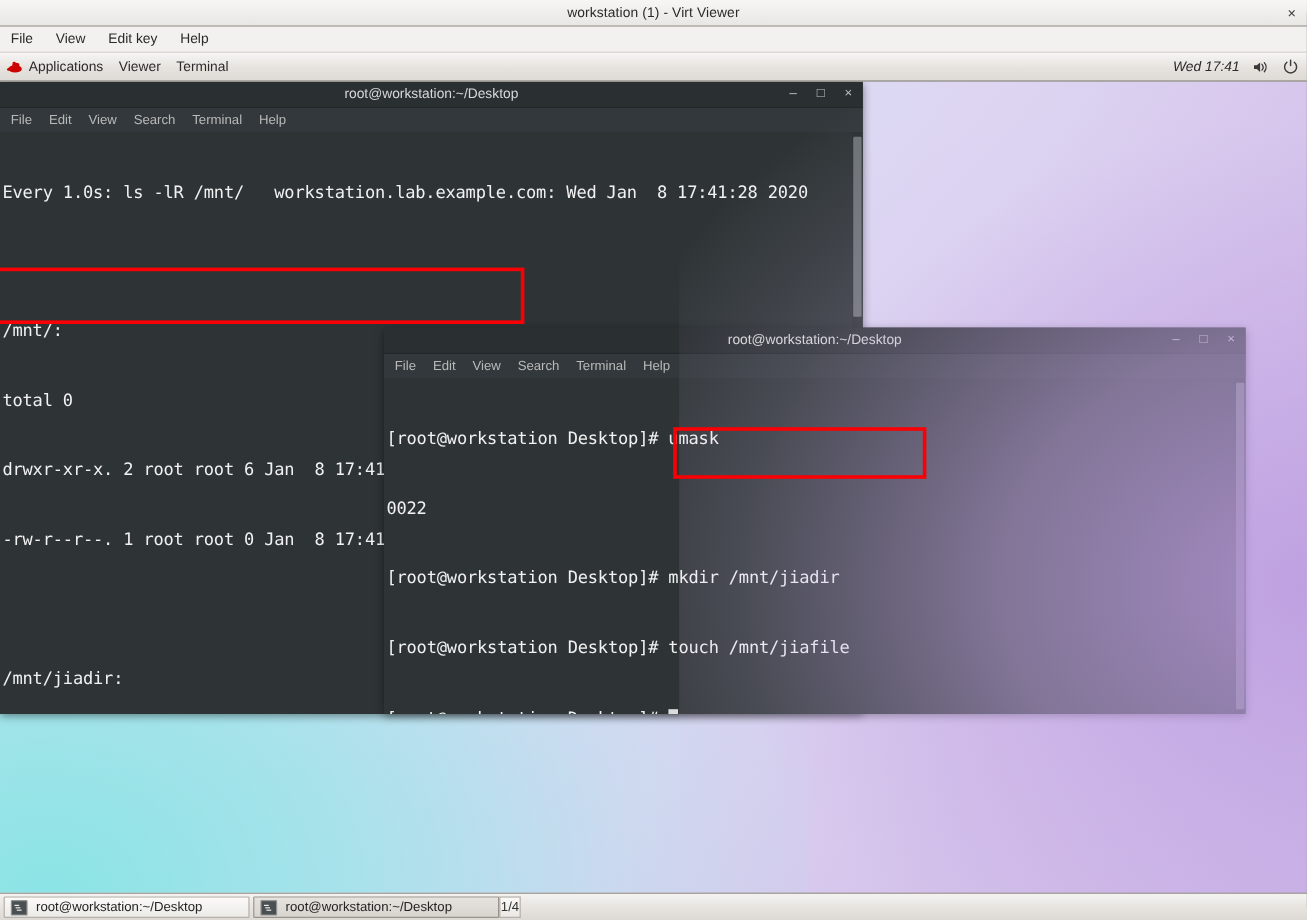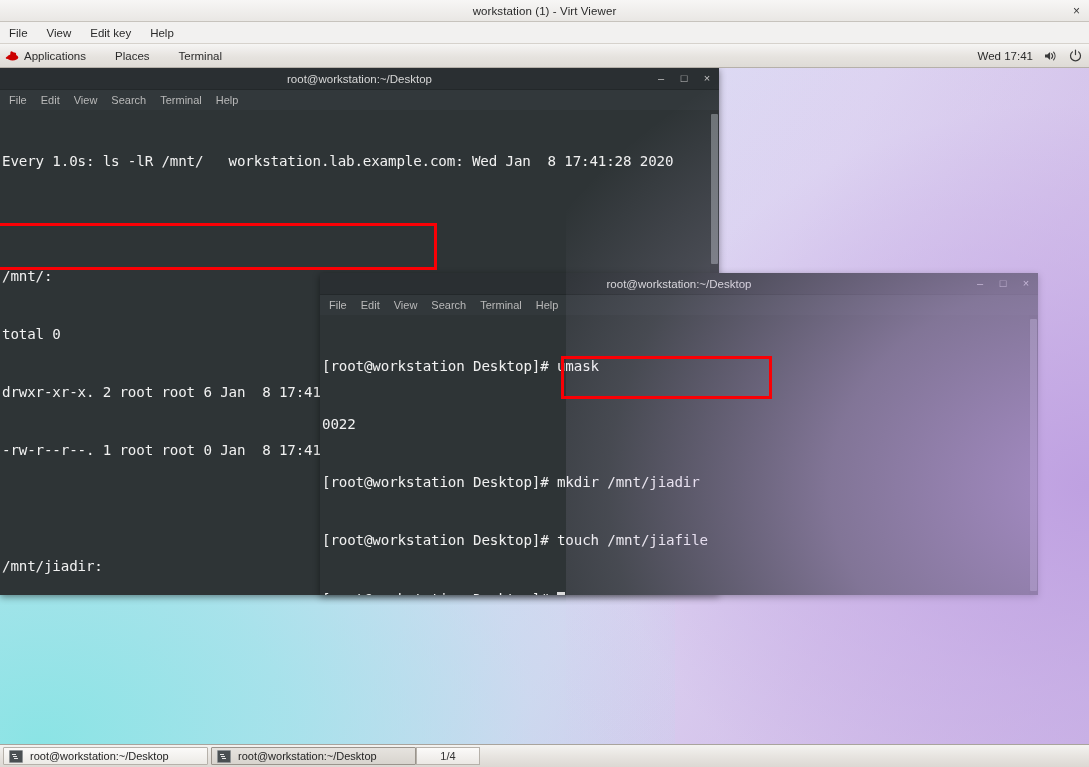--- a/index.html
+++ b/index.html
@@ -72,37 +72,37 @@
     height: 24px;
     background: linear-gradient(to bottom, #f6f5f4 0%, #e6e3df 55%, #dedbd6 100%);
     border-bottom: 1px solid #b5b0a9;
     display: flex;
     align-items: center;
     padding: 0 7px 0 5px;
     flex: none;
     position: relative;
     z-index: 50;
   }
-  .gp-left { display: flex; align-items: center; gap: 29px; }
+  .gp-left { display: flex; align-items: center; gap: 13px; }
   .gp-item {
     font-size: 11.5px;
     color: #2b2b2b;
     cursor: pointer;
     display: flex;
     align-items: center;
     gap: 5px;
   }
   .rh-logo { display:block; }
   .gp-right {
     margin-left: auto;
     display: flex;
     align-items: center;
     gap: 11px;
   }
-  .gp-clock { font-size: 11.5px; color: #2b2b2b; cursor: pointer; }
+  .gp-clock { font-size: 11.5px; color: #2b2b2b; cursor: pointer; font-style: italic; }
   .gp-icon { cursor: pointer; display: block; }
 
   
   .desktop {
     flex: 1 1 auto;
     position: relative;
     background:
       linear-gradient(120deg,
         #cfe9ea 0%,
         #d6e2f2 22%,
@@ -289,21 +289,21 @@
     left: 2px; top: 3px;
     width: 4px; height: 1px;
     background: #e8e8e8;
     box-shadow: 1px 2px 0 0 #e8e8e8, 2px 4px 0 0 #e8e8e8;
   }
   .tb-label { overflow: hidden; white-space: nowrap; }
 
   .tb-spacer { flex: 1 1 auto; }
 
   .tb-workspace {
-    width: 64px;
+    width: 18px;
     margin: 2px 3px 2px 0;
     border: 1px solid #b6b1aa;
     background: linear-gradient(to bottom, #fbfaf9, #ebe8e4);
     display: flex;
     align-items: center;
     justify-content: center;
     font-size: 11px;
     color: #333;
     cursor: pointer;
   }
@@ -342,21 +342,21 @@
     <div class="gp-left">
       <span class="gp-item">
         <svg class="rh-logo" width="14" height="12" viewBox="0 0 14 12">
           <ellipse cx="7.6" cy="7.4" rx="5.6" ry="3.1" fill="#cc0000"></ellipse>
           <path d="M2.2 6.4 C1.0 6.9 0.4 7.8 1.0 8.6 C1.6 9.3 3.0 9.0 3.6 8.2 Z" fill="#cc0000"></path>
           <ellipse cx="8.2" cy="4.2" rx="3.0" ry="1.9" fill="#cc0000"></ellipse>
           <path d="M5.6 3.2 C5.0 2.2 5.8 1.2 7.0 1.4 C8.0 1.6 8.4 2.6 8.0 3.4 Z" fill="#cc0000"></path>
         </svg>
         <span>Applications</span>
       </span>
-      <span class="gp-item">Places</span>
+      <span class="gp-item">Viewer</span>
       <span class="gp-item">Terminal</span>
     </div>
     <div class="gp-right">
       <span class="gp-clock">Wed 17:41</span>
       <svg class="gp-icon" width="14" height="12" viewBox="0 0 14 12">
         <path d="M1 4.4h2.3L6.1 2v8L3.3 7.6H1z" fill="#3a3a3a"></path>
         <path d="M7.6 3.6a3.6 3.6 0 0 1 0 4.8" stroke="#3a3a3a" stroke-width="1.1" fill="none" stroke-linecap="round"></path>
         <path d="M9.6 2.2a5.8 5.8 0 0 1 0 7.6" stroke="#3a3a3a" stroke-width="1.1" fill="none" stroke-linecap="round"></path>
       </svg>
       <svg class="gp-icon" width="13" height="13" viewBox="0 0 13 13">

